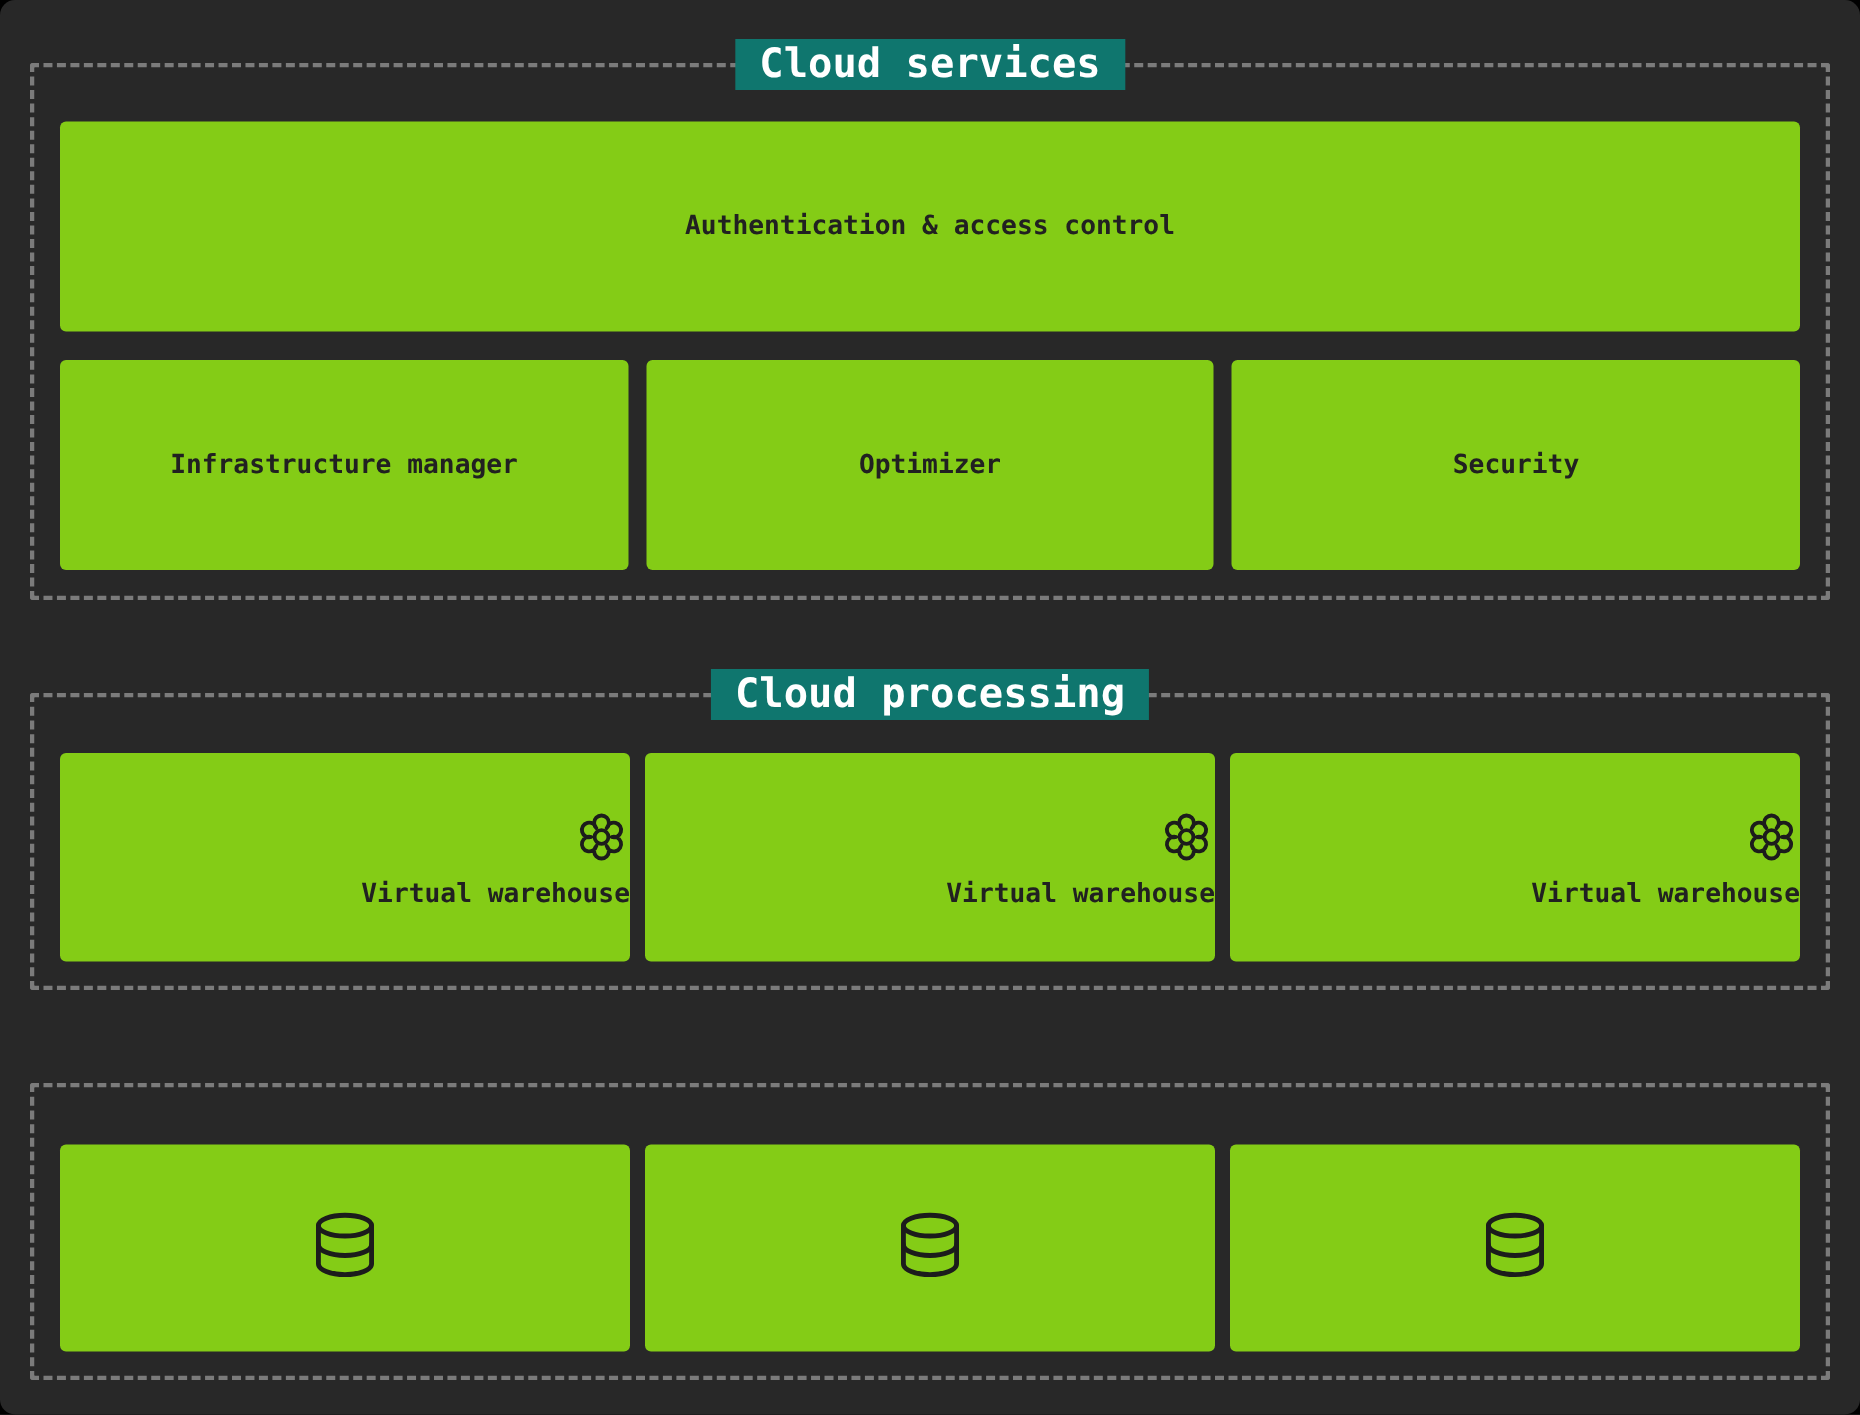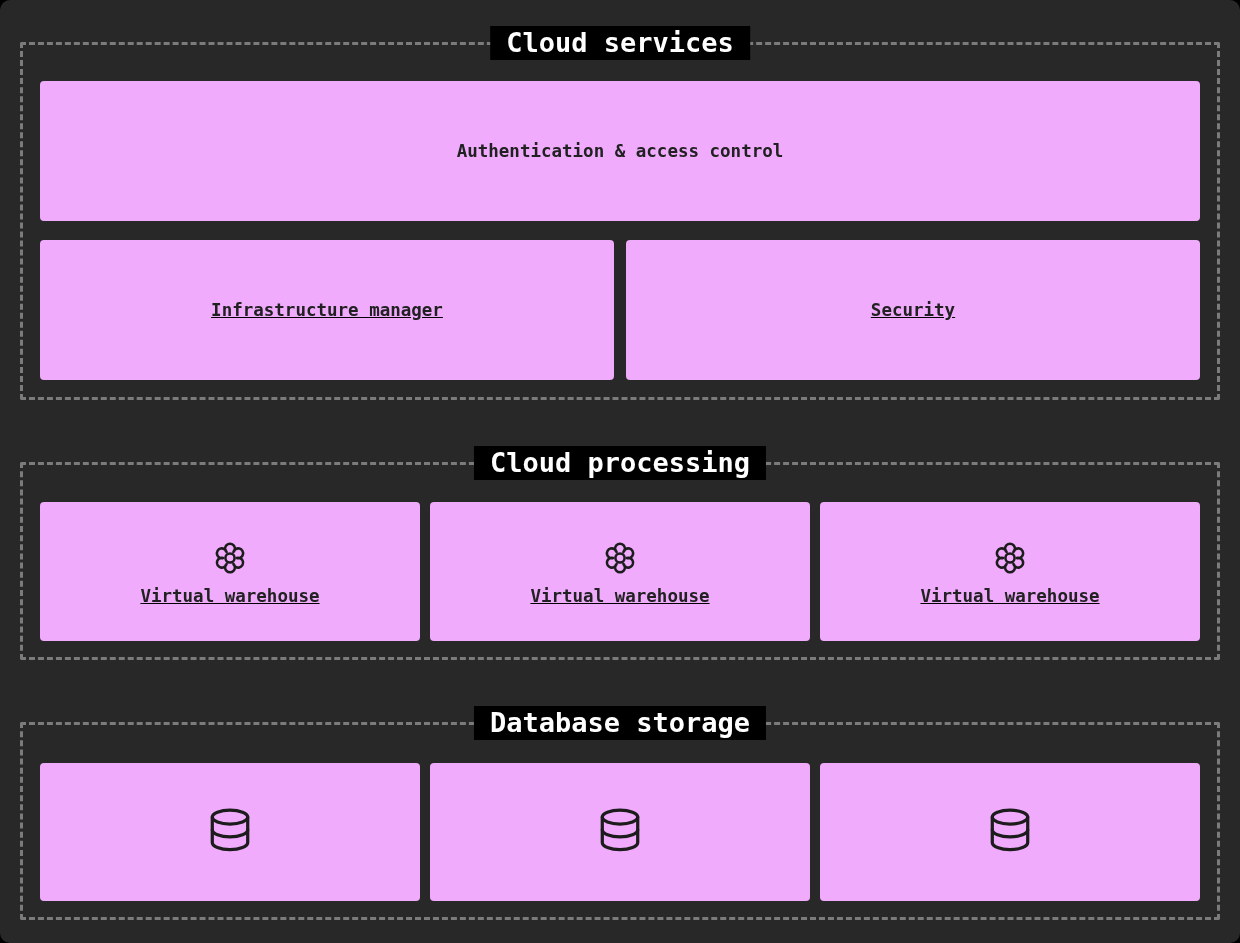--- a/index.html
+++ b/index.html
@@ -18,21 +18,21 @@
     margin: 0 20px;
     border: 3px dashed #7b7b7b;
     border-radius: 2px;
     box-sizing: border-box;
   }
   .section-title {
     position: absolute;
     top: -19px;
     left: 50%;
     transform: translateX(-50%);
-    background: #000000;
+    background: #0f766e;
     padding: 0 16px;
     font-size: 27px;
     font-weight: 600;
     line-height: 34px;
     color: #ffffff;
     white-space: nowrap;
   }
   #section-cloud {
     margin-top: 42px;
     height: 358px;
@@ -42,48 +42,48 @@
     margin-top: 62px;
     height: 198px;
     padding: 37px 17px 0 17px;
   }
   #section-storage {
     margin-top: 62px;
     height: 198px;
     padding: 38px 17px 0 17px;
   }
   .box {
-    background: #f0abfc;
+    background: #84cc16;
     border-radius: 4px;
     color: #212121;
     font-size: 17.5px;
     font-weight: 600;
     display: flex;
     align-items: center;
     justify-content: center;
     box-sizing: border-box;
     text-align: center;
   }
   .wide-box {
     height: 140px;
     margin-bottom: 19px;
   }
   .box-row {
     display: flex;
     gap: 12px;
-    text-decoration: underline;
   }
   .box-row .box { flex: 1; height: 140px; }
   .box-row-3 { gap: 10px; }
   .box-row-3 .box { height: 139px; }
   #section-storage .box-row-3 .box { height: 138px; }
   .vw-box {
     flex-direction: column;
     gap: 9px;
     padding-top: 2px;
+    align-items: flex-end;
   }
   .icon { display: block; }
   .icon path, .icon circle, .icon ellipse {
     fill: none;
     stroke: #1c1c1c;
     stroke-linecap: round;
     stroke-linejoin: round;
   }
 </style>
 </head>
@@ -92,20 +92,23 @@
 <div class="section" id="section-cloud">
   <div class="section-title">Cloud services</div>
 
   <div class="box wide-box">
     <span>Authentication &amp; access control</span>
   </div>
 
   <div class="box-row">
     <div class="box">
       <span>Infrastructure manager</span>
+    </div>
+    <div class="box">
+      <span>Optimizer</span>
     </div>
     <div class="box">
       <span>Security</span>
     </div>
   </div>
 </div>
 
 <div class="section" id="section-query">
   <div class="section-title">Cloud processing</div>
 
@@ -128,21 +131,20 @@
       <svg class="icon" width="38" height="38" viewBox="0 0 24 24">
         <path class="gear-path" stroke-width="1.6" d="M 9.85 8.28 A 3.1 3.1 0 1 1 14.15 8.28 A 3.1 3.1 0 1 1 16.30 12.00 A 3.1 3.1 0 1 1 14.15 15.72 A 3.1 3.1 0 1 1 9.85 15.72 A 3.1 3.1 0 1 1 7.70 12.00 A 3.1 3.1 0 1 1 9.85 8.28 Z"></path>
         <circle cx="12" cy="12" r="2.9" stroke-width="1.6"></circle>
       </svg>
       <span>Virtual warehouse</span>
     </div>
   </div>
 </div>
 
 <div class="section" id="section-storage">
-  <div class="section-title">Database storage</div>
 
   <div class="box-row box-row-3">
     <div class="box">
       <svg class="icon" width="52" height="54" viewBox="0 0 24 25">
         <ellipse cx="12" cy="5.6" rx="8.2" ry="3.2" stroke-width="1.5"></ellipse>
         <path stroke-width="1.5" d="M3.8 5.6 V17.4 c0 1.8 3.67 3.3 8.2 3.3 s8.2 -1.5 8.2 -3.3 V5.6"></path>
         <path stroke-width="1.5" d="M3.8 11.5 c0 1.8 3.67 3.3 8.2 3.3 s8.2 -1.5 8.2 -3.3"></path>
       </svg>
     </div>
     <div class="box">

